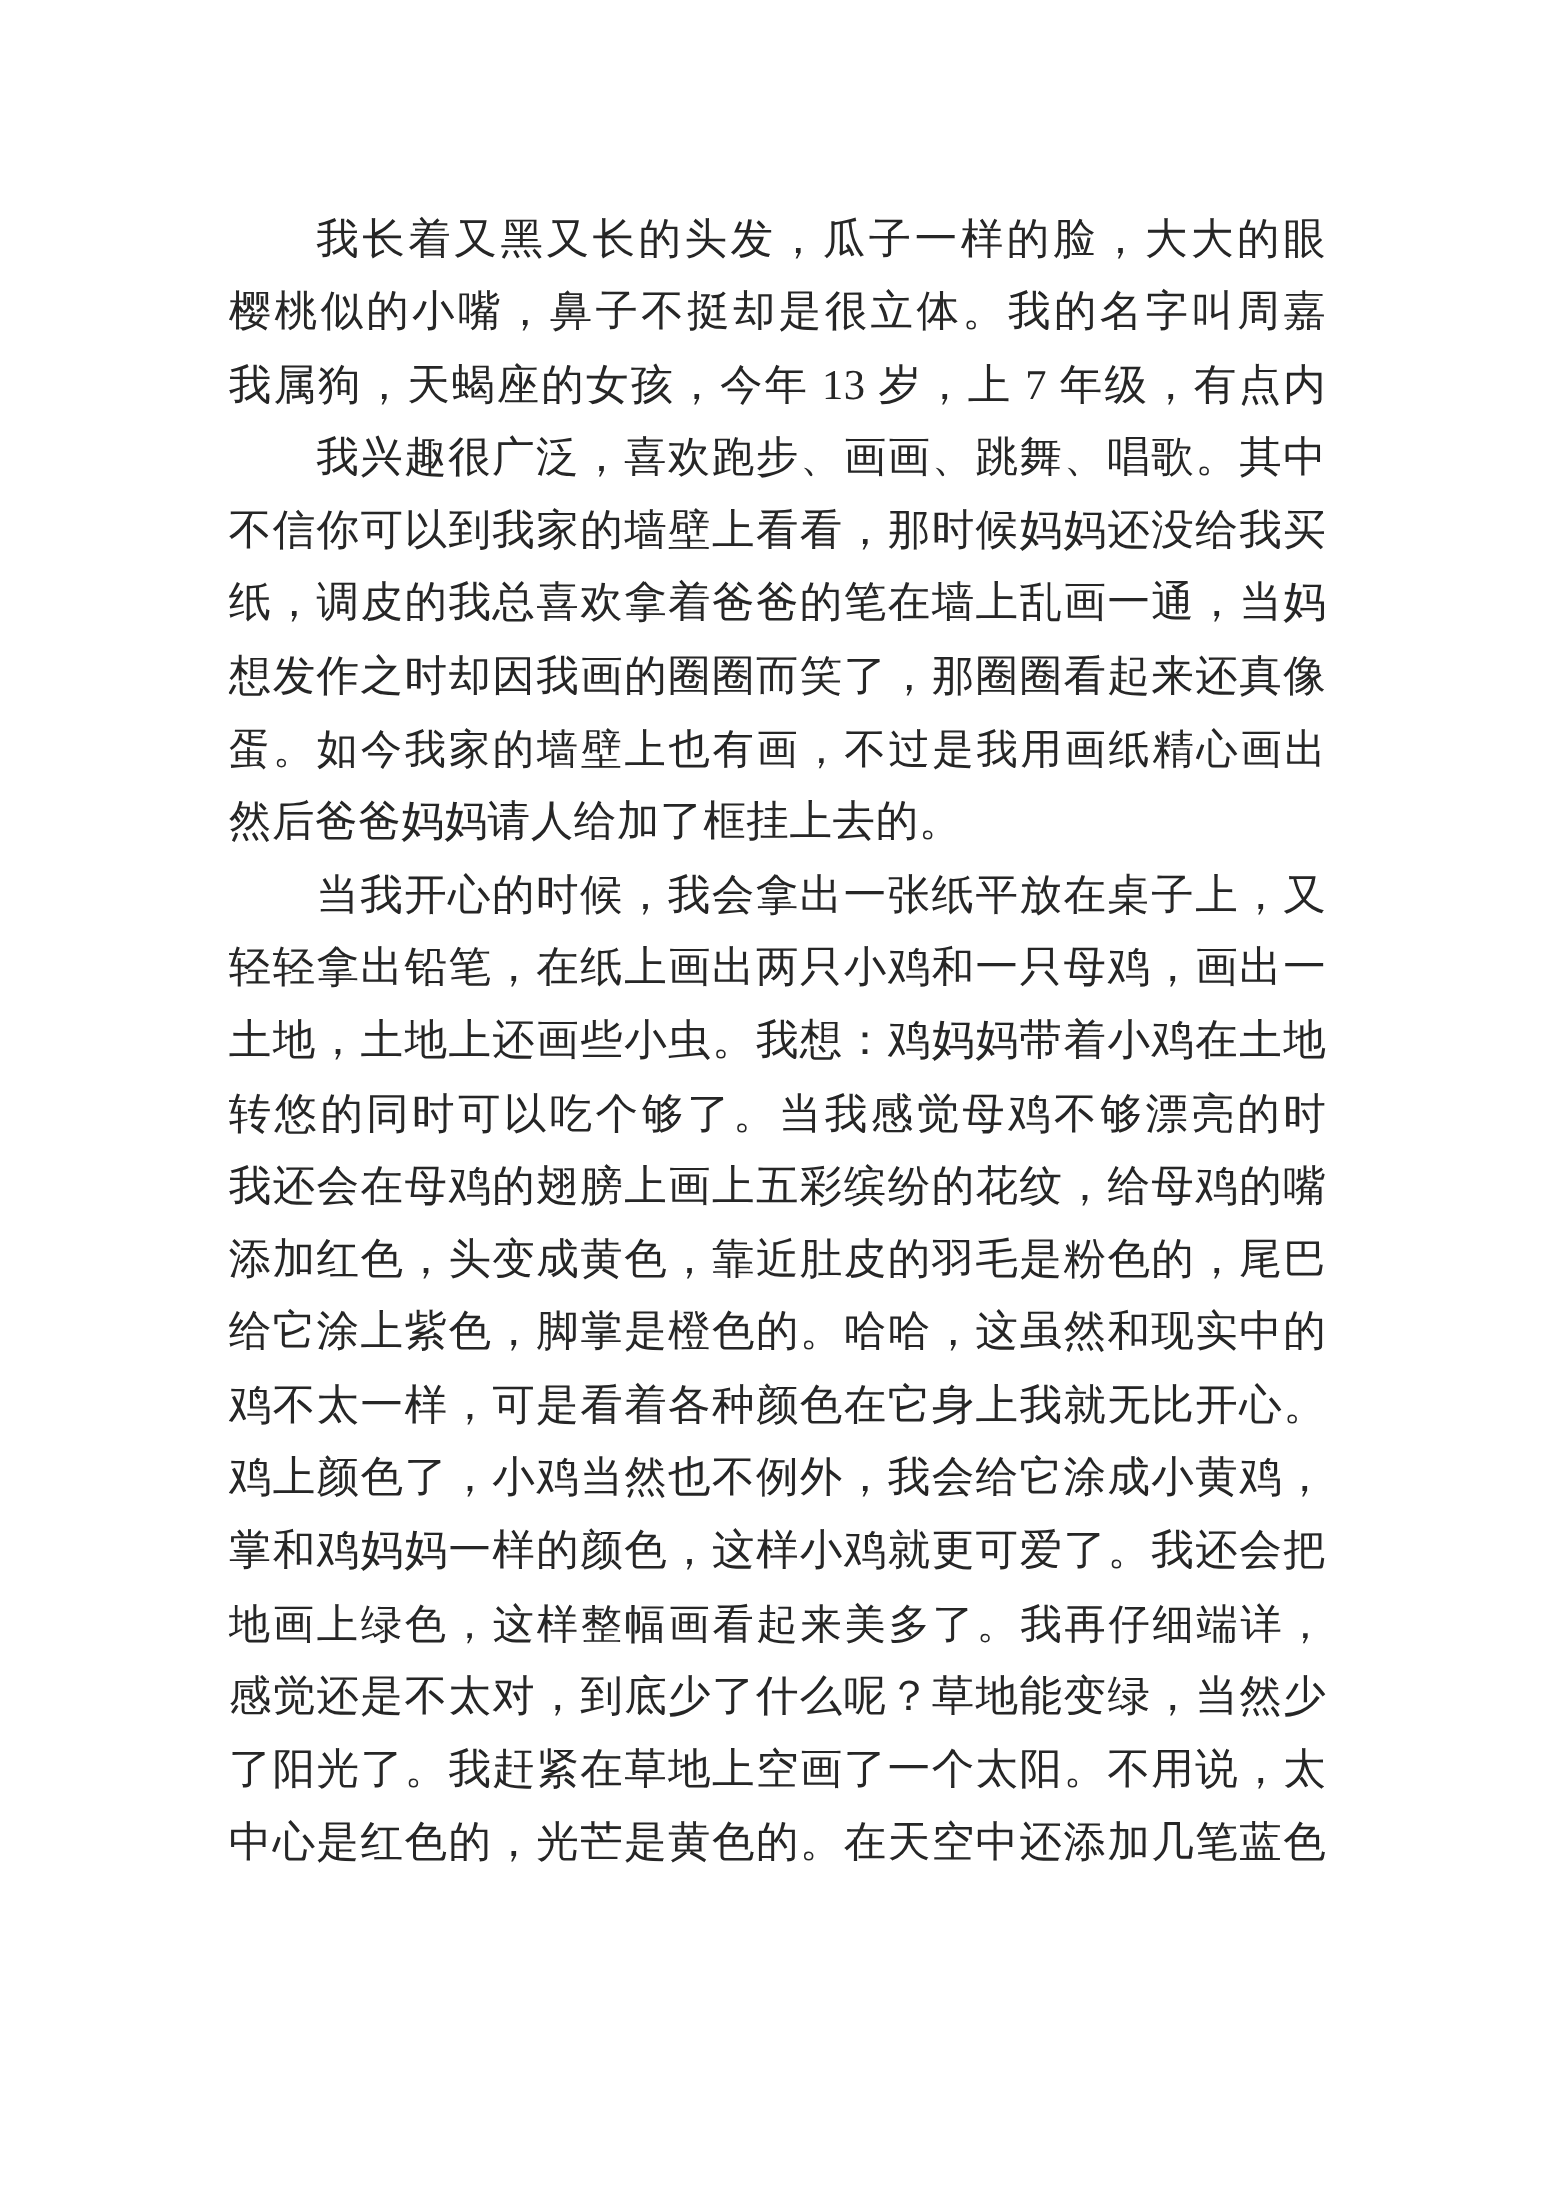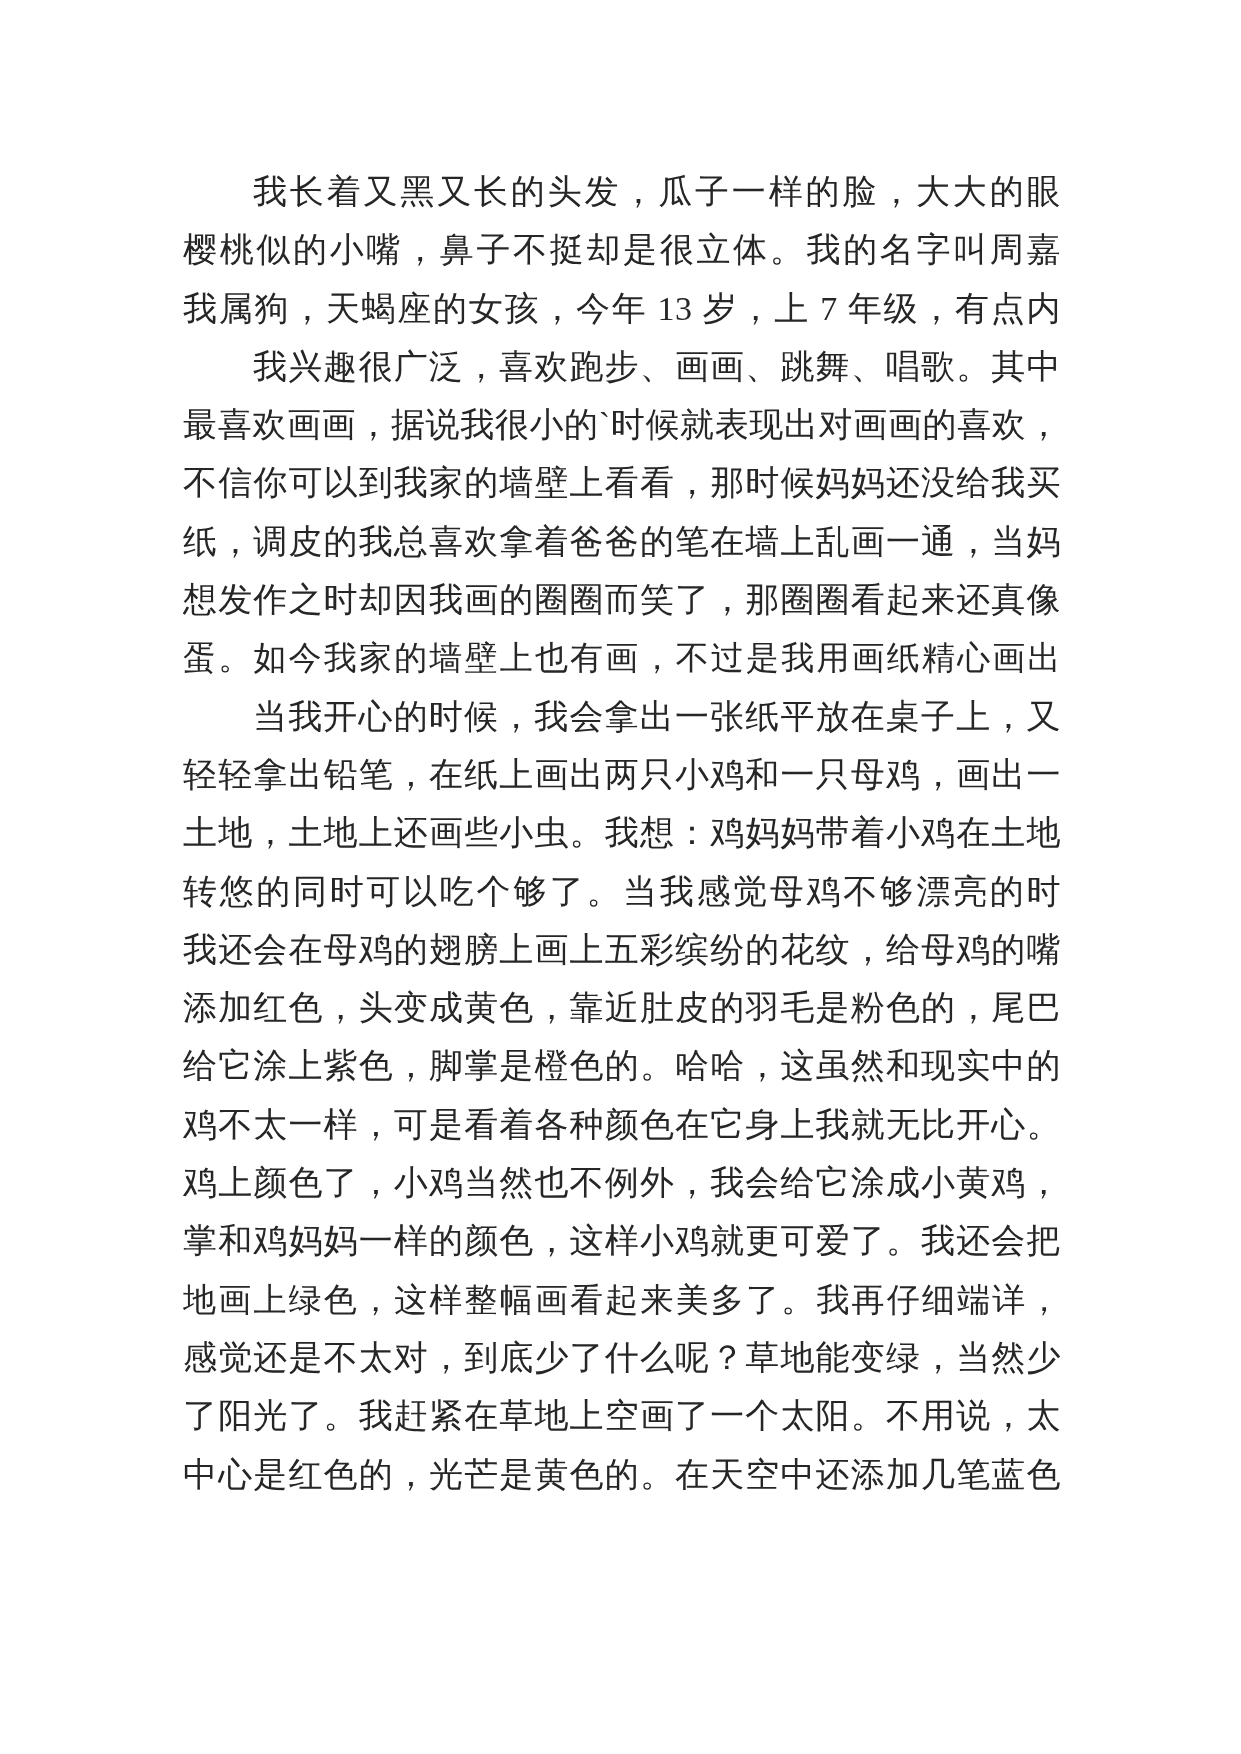--- a/index.html
+++ b/index.html
@@ -51,25 +51,25 @@
 </style>
 </head>
 <body>
 
 <div class="page">
   <div class="content">
     <div class="line indent">我长着又黑又长的头发，瓜子一样的脸，大大的眼睛，</div>
     <div class="line">樱桃似的小嘴，鼻子不挺却是很立体。我的名字叫周嘉茜，</div>
     <div class="line">我属狗，天蝎座的女孩，今年 13 岁，上 7 年级，有点内向。</div>
     <div class="line indent">我兴趣很广泛，喜欢跑步、画画、跳舞、唱歌。其中我</div>
-    <div class="line">最喜欢画画，据说我很小的`时候就表现出对画画的喜欢，</div>
     <div class="line">不信你可以到我家的墙壁上看看，那时候妈妈还没给我买画</div>
     <div class="line">纸，调皮的我总喜欢拿着爸爸的笔在墙上乱画一通，当妈妈</div>
     <div class="line">想发作之时却因我画的圈圈而笑了，那圈圈看起来还真像鸡</div>
     <div class="line tight">蛋。如今我家的墙壁上也有画，不过是我用画纸精心画出来，</div>
+    <div class="line para-end">然后爸爸妈妈请人给加了框挂上去的。</div>
     <div class="line indent">当我开心的时候，我会拿出一张纸平放在桌子上，又亲</div>
     <div class="line">轻轻拿出铅笔，在纸上画出两只小鸡和一只母鸡，画出一片</div>
     <div class="line">土地，土地上还画些小虫。我想：鸡妈妈带着小鸡在土地上</div>
     <div class="line">转悠的同时可以吃个够了。当我感觉母鸡不够漂亮的时候，</div>
     <div class="line">我还会在母鸡的翅膀上画上五彩缤纷的花纹，给母鸡的嘴巴</div>
     <div class="line">添加红色，头变成黄色，靠近肚皮的羽毛是粉色的，尾巴又</div>
     <div class="line">给它涂上紫色，脚掌是橙色的。哈哈，这虽然和现实中的母</div>
     <div class="line">鸡不太一样，可是看着各种颜色在它身上我就无比开心。母</div>
     <div class="line">鸡上颜色了，小鸡当然也不例外，我会给它涂成小黄鸡，脚</div>
     <div class="line">掌和鸡妈妈一样的颜色，这样小鸡就更可爱了。我还会把土</div>

